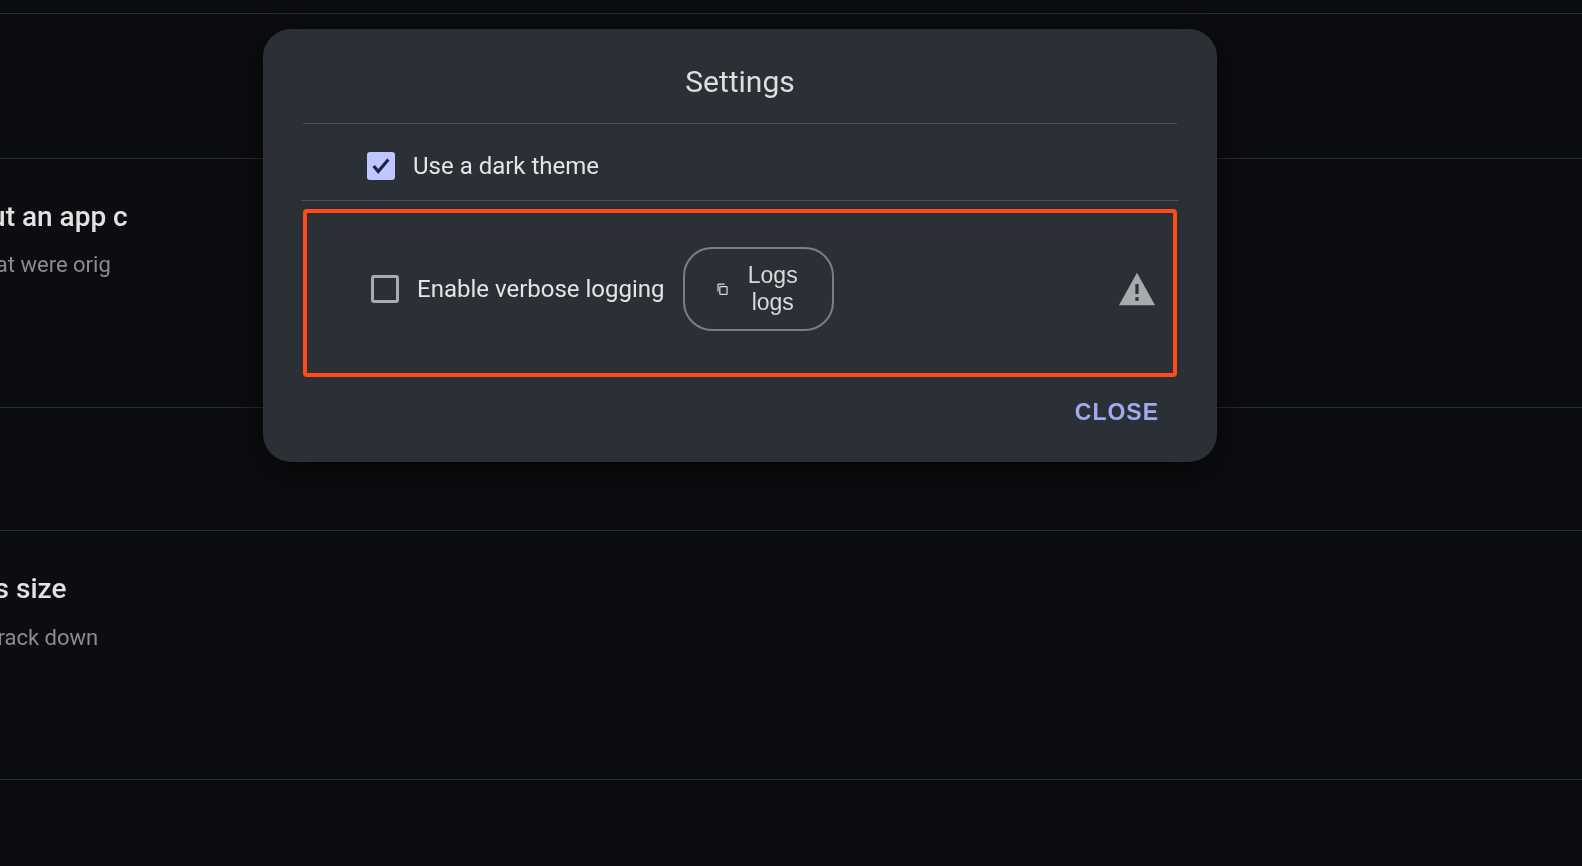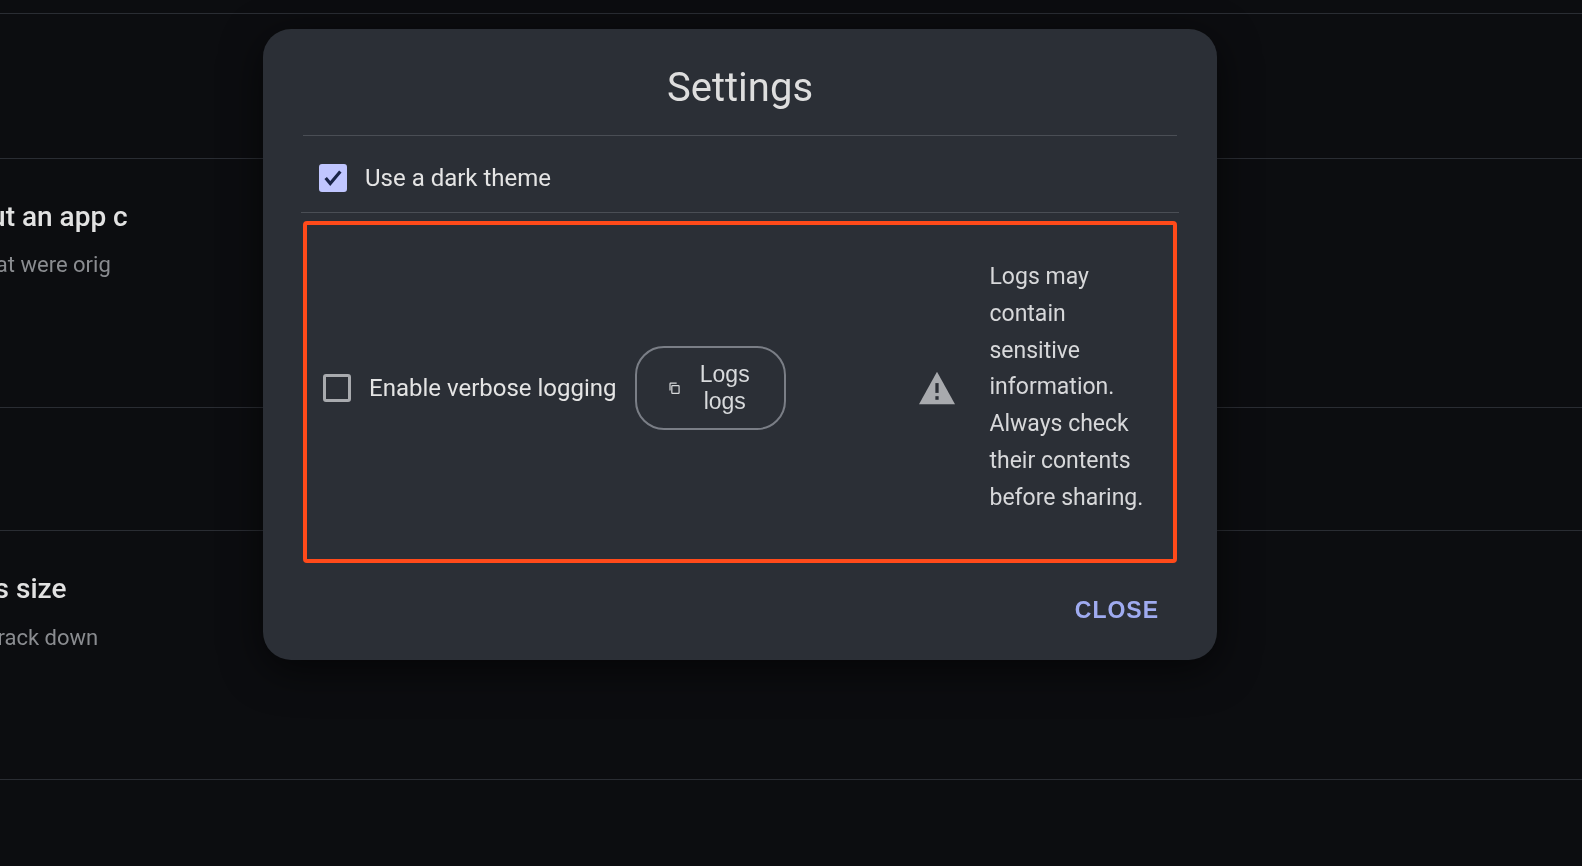--- a/index.html
+++ b/index.html
@@ -58,21 +58,21 @@
       width: 954px;
       background: #2b2f36;
       border-radius: 28px;
       box-shadow: 0 10px 40px rgba(0,0,0,0.6);
       padding: 35px 40px 28px 40px;
       display: flex;
       flex-direction: column;
     }
 
     .dialog-title {
-      font-size: 40px;
+      font-size: 30px;
       font-weight: 400;
       color: #dedede;
       text-align: center;
       padding-bottom: 24px;
       border-bottom: 1px solid #4a4e55;
     }
 
     .settings-list {
       padding-top: 28px;
       padding-bottom: 20px;
@@ -80,20 +80,21 @@
       display: flex;
       flex-direction: column;
       gap: 30px;
     }
 
     .checkbox-row {
       display: flex;
       align-items: flex-end;
       gap: 18px;
       cursor: pointer;
+      margin-left: 48px;
     }
 
     .checkbox {
       width: 28px;
       height: 28px;
       border: 3px solid #a8aaae;
       border-radius: 3px;
       flex-shrink: 0;
       display: flex;
       align-items: center;
@@ -186,21 +187,21 @@
 
     .warning-text {
       font-size: 23px;
       line-height: 1.6;
       color: #d7d8da;
     }
 
     .dialog-actions {
       display: flex;
       justify-content: flex-end;
-      margin-top: 26px;
+      margin-top: 14px;
       padding-right: 6px;
     }
 
     .close-button {
       background: transparent;
       border: none;
       color: #9fabf0;
       font-size: 23px;
       font-weight: 600;
       letter-spacing: 1px;
@@ -262,21 +263,20 @@
 
       </div>
     </div>
 
     <div class="warning-row">
       <svg viewBox="0 0 24 22">
         <path d="M12 1 L23 21 L1 21 Z" fill="#a8aaae"></path>
         <rect x="11" y="8" width="2" height="6" fill="#2b2f36"></rect>
         <rect x="11" y="16" width="2" height="2.2" fill="#2b2f36"></rect>
       </svg>
-      <div class="warning-text">Logs may contain sensitive information. Always check their contents before sharing.</div>
     </div>
 
   </div>
 
   <div class="dialog-actions">
     <button class="close-button">CLOSE</button>
   </div>
 </div>
 
 </body></html>

